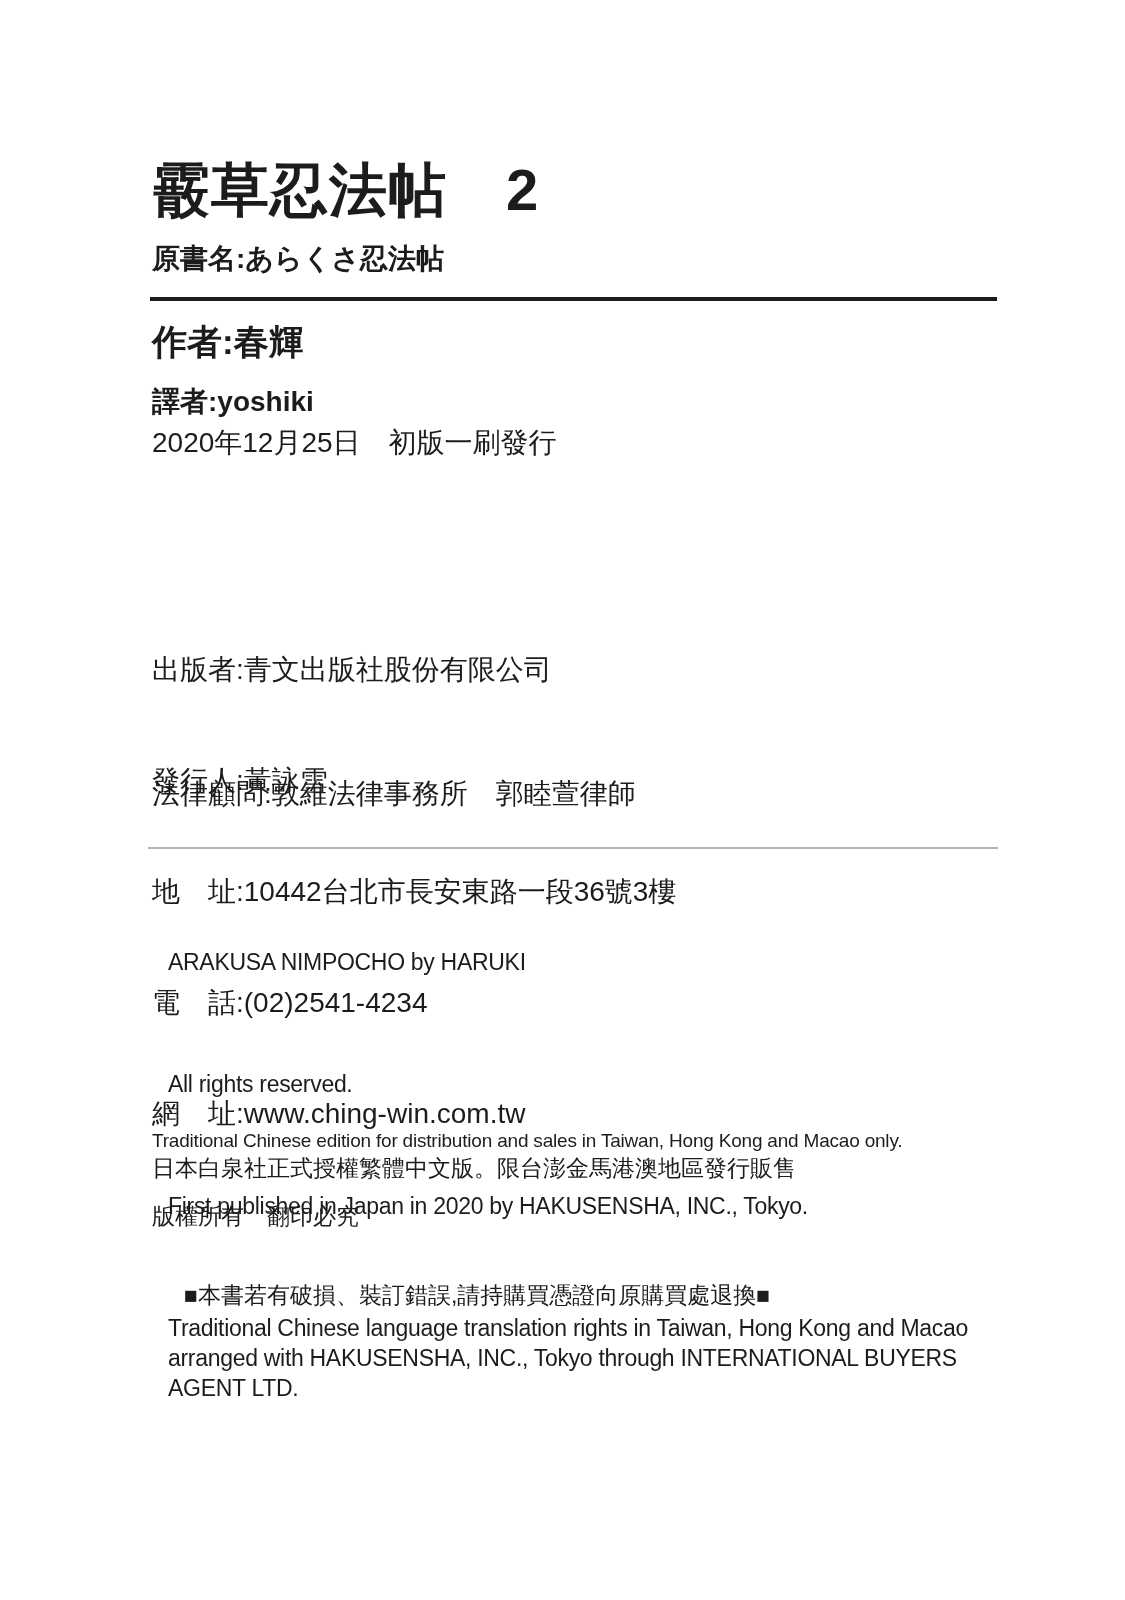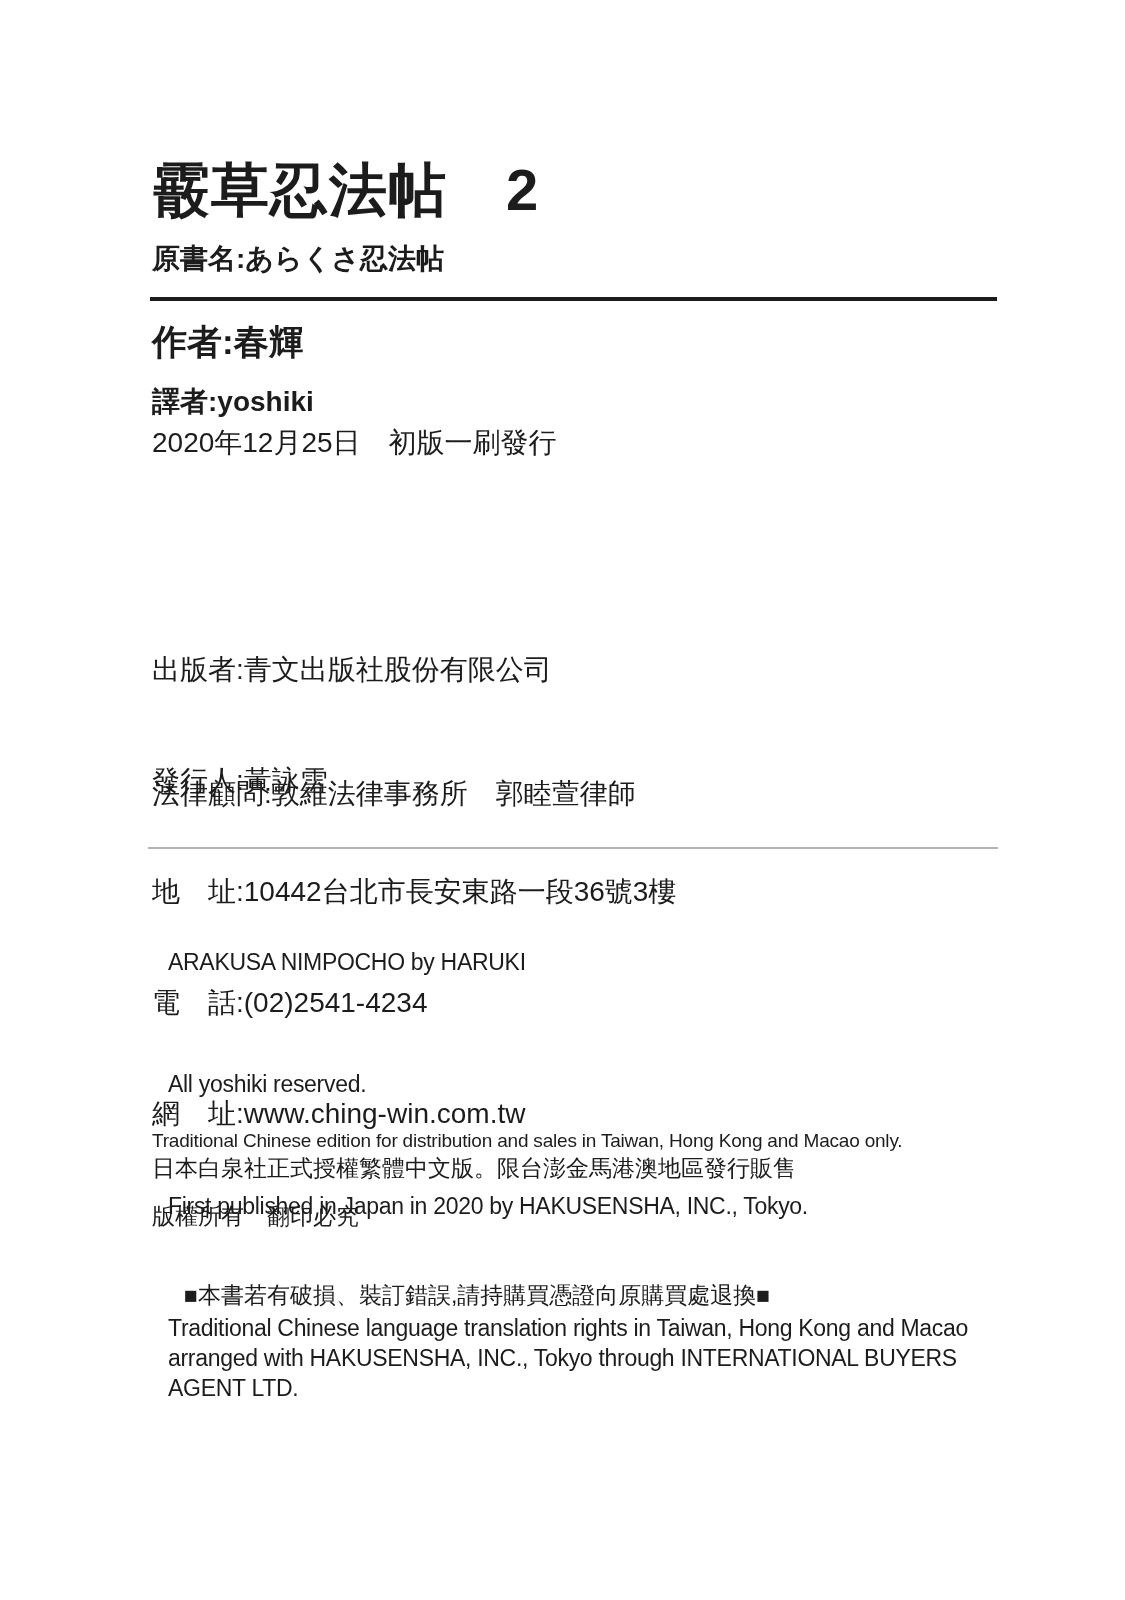--- a/index.html
+++ b/index.html
@@ -51,21 +51,21 @@
   <div>電　話:(02)2541-4234</div>
   <div>網　址:www.ching-win.com.tw</div>
 </div>
 
 <div class="abs legal">法律顧問:敦維法律事務所　郭睦萱律師</div>
 
 <div class="rule-light"></div>
 
 <div class="abs copyright">
   <p>ARAKUSA NIMPOCHO by HARUKI</p>
-  <p>All yoshiki reserved.</p>
+  <p>All rights reserved.</p>
   <p>First published in Japan in 2020 by HAKUSENSHA, INC., Tokyo.</p>
   <p>Traditional Chinese language translation rights in Taiwan, Hong Kong and Macao arranged with HAKUSENSHA, INC., Tokyo through INTERNATIONAL BUYERS AGENT LTD.</p>
 </div>
 
 <div class="abs dist-en">Traditional Chinese edition for distribution and sales in Taiwan, Hong Kong and Macao only.</div>
 
 <div class="abs dist-zh">日本白泉社正式授權繁體中文版。限台澎金馬港澳地區發行販售</div>
 
 <div class="abs rights">版權所有　翻印必究</div>
 

